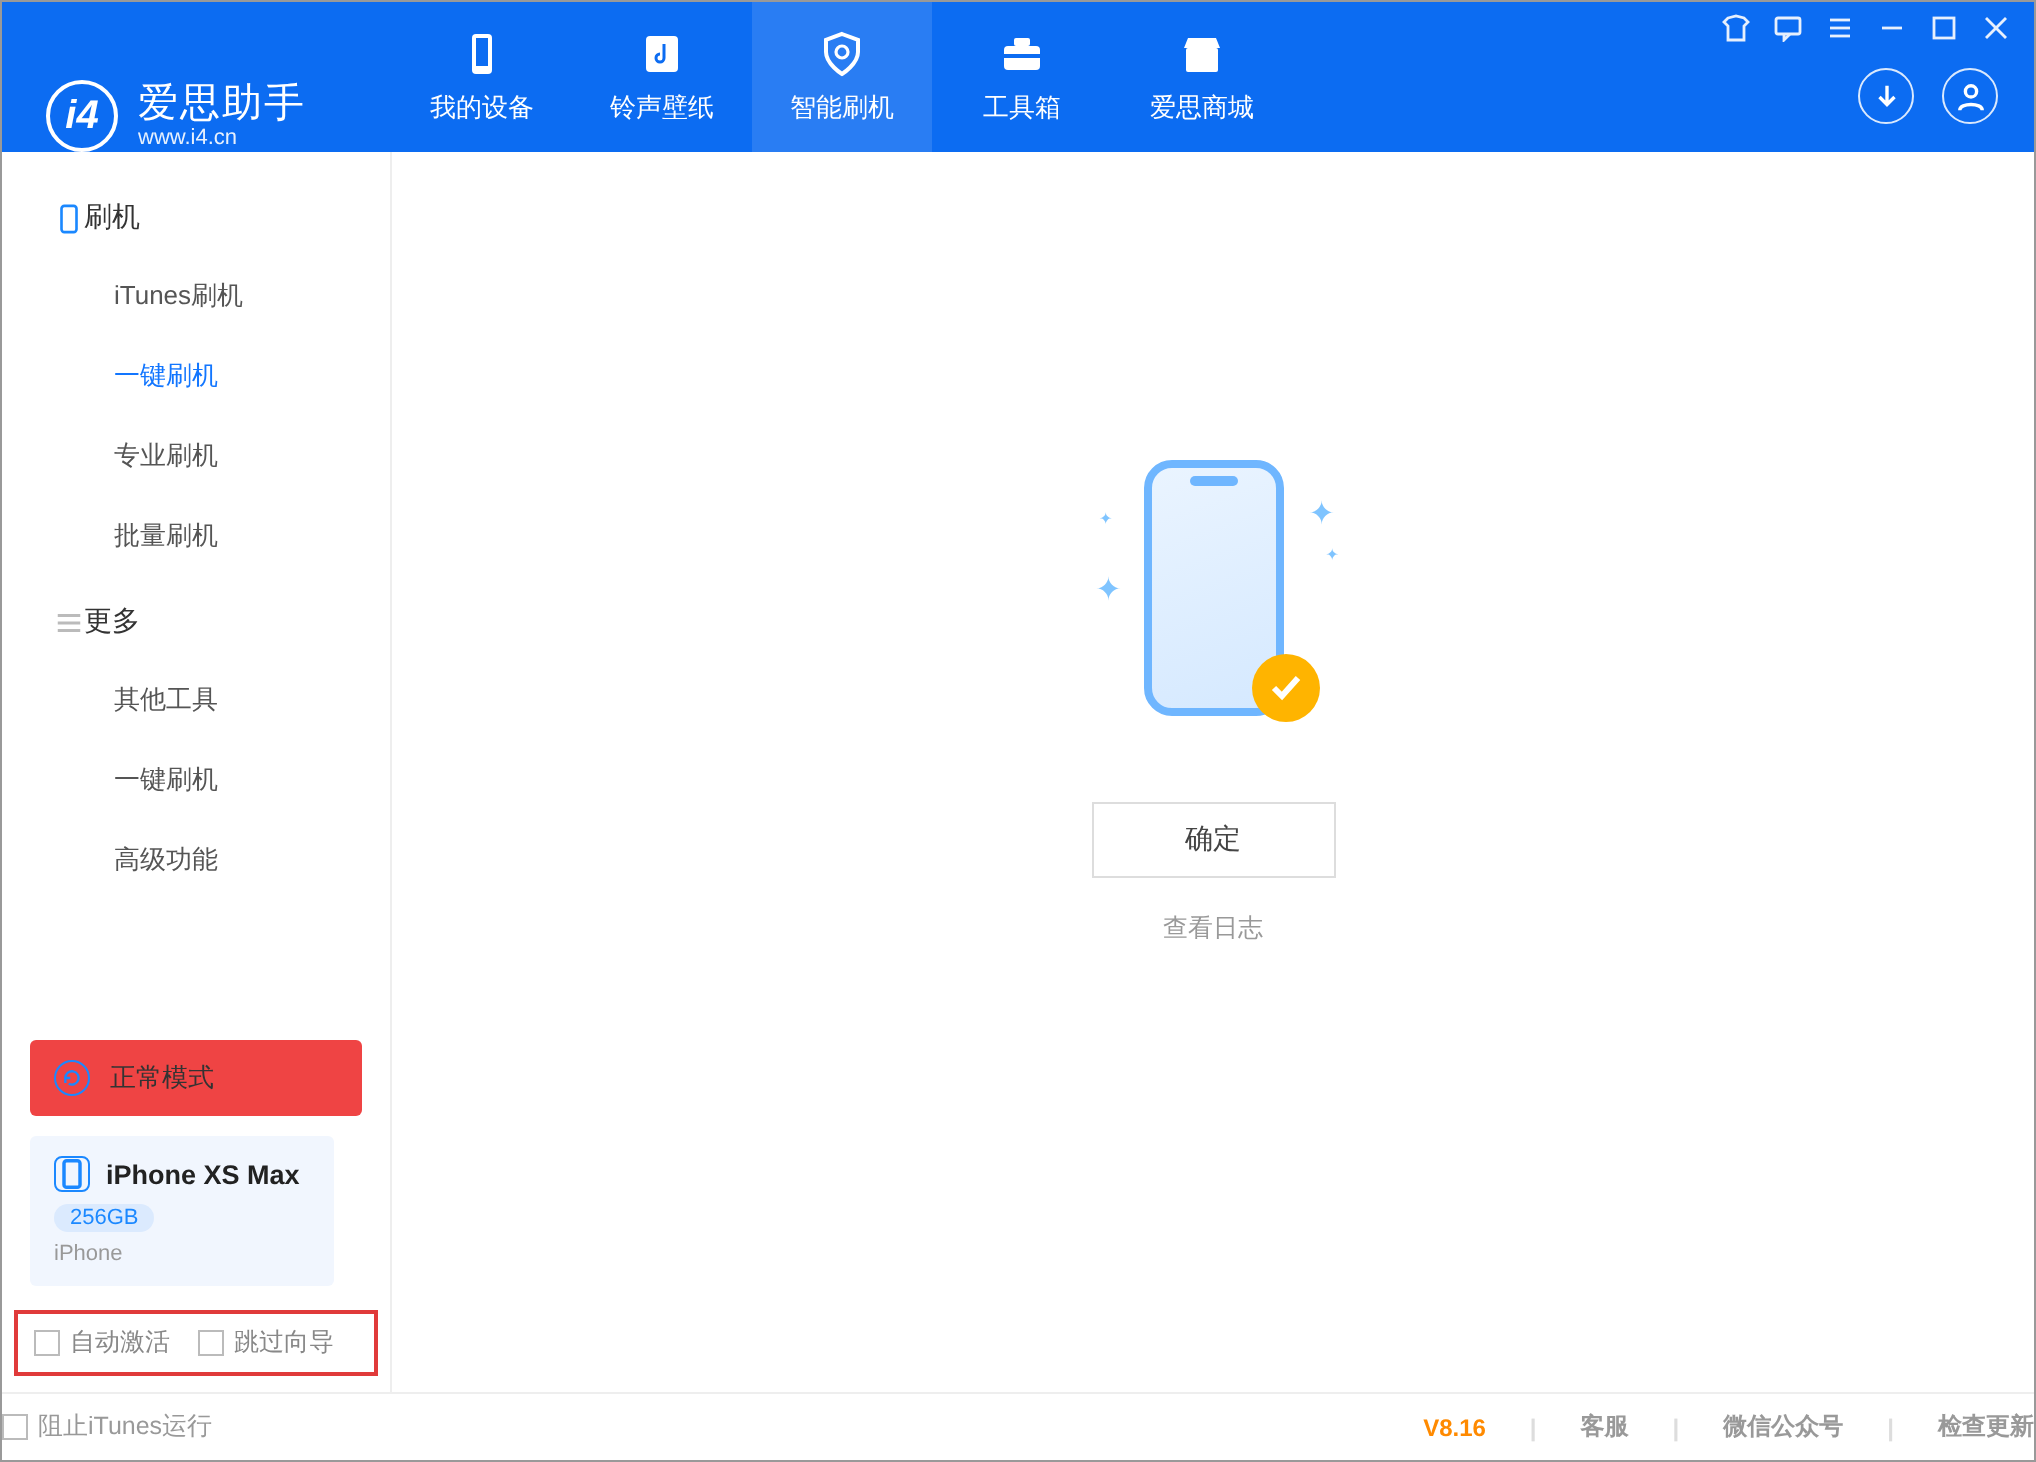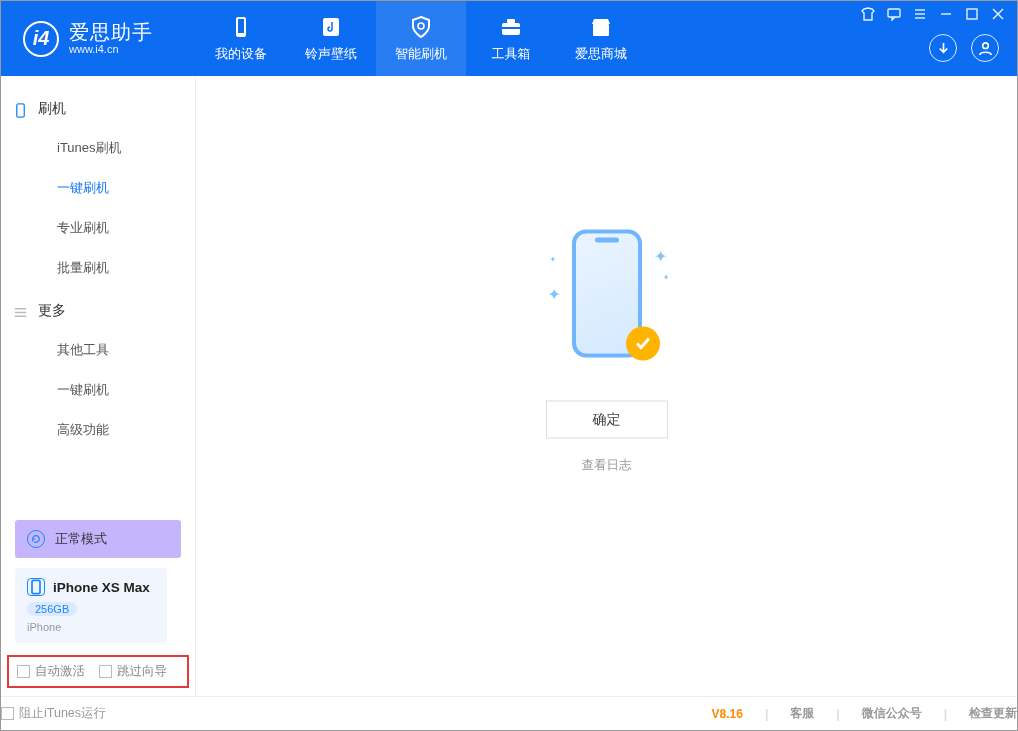--- a/index.html
+++ b/index.html
@@ -1,20 +1,20 @@
 <!DOCTYPE html>
 <html><head>
 <meta charset="utf-8">
 <style>
 * { margin: 0; padding: 0; box-sizing: border-box; font-family: "Microsoft YaHei", Arial, sans-serif; }
 body { background: #fff; }
 .app { width: 1018px; height: 731px; border: 1px solid #999; display: flex; flex-direction: column; position: relative; }
 
 
-.header { height: 75px; background: linear-gradient(to bottom, #0c6cf2, #0c6cf2); display: flex; align-items: center; color: #fff; position: relative; }
+.header { height: 75px; background: linear-gradient(to bottom, #0c6cf2, #0c6cf2); display: flex; align-items: flex-end; color: #fff; position: relative; }
 .logo-area { display: flex; align-items: center; padding-left: 22px; width: 195px; }
 .logo-circle { width: 36px; height: 36px; border: 2.5px solid #fff; border-radius: 50%; display: flex; align-items: center; justify-content: center; font-weight: bold; font-size: 20px; font-style: italic; margin-right: 10px; }
 .logo-text { display: flex; flex-direction: column; line-height: 1.1; }
 .logo-main { font-size: 20px; font-weight: 500; letter-spacing: 1px; }
 .logo-sub { font-size: 11px; opacity: 0.9; }
 
 .nav { display: flex; height: 100%; }
 .nav-item { width: 90px; display: flex; flex-direction: column; align-items: center; justify-content: center; cursor: pointer; font-size: 13px; gap: 6px; position: relative; }
 .nav-item.active { background: rgba(255,255,255,0.12); }
 .nav-icon { width: 24px; height: 24px; display: flex; align-items: center; justify-content: center; }
@@ -24,27 +24,27 @@
 .wc-icon { width: 14px; height: 14px; cursor: pointer; opacity: 0.9; display:flex;align-items:center;justify-content:center; }
 .wc-icon svg { width:14px; height:14px; stroke:#fff; fill:none; stroke-width:1.4; }
 
 .header-right-icons { position: absolute; right: 18px; bottom: 14px; display: flex; gap: 14px; }
 .hr-icon { width: 28px; height: 28px; border: 1.5px solid rgba(255,255,255,0.85); border-radius: 50%; display:flex; align-items:center; justify-content:center; cursor:pointer; }
 .hr-icon svg { width:15px; height:15px; stroke:#fff; fill:none; stroke-width:1.8; }
 
 
 .body { flex: 1; display: flex; min-height: 0; }
 .sidebar { width: 195px; border-right: 1px solid #eee; background:#fff; padding-top: 10px; display:flex; flex-direction:column; }
-.side-section-header { display:flex; align-items:flex-end; padding: 14px 20px 10px 12px; color:#333; font-size:14px; gap:10px; }
+.side-section-header { display:flex; align-items:center; padding: 14px 20px 10px 26px; color:#333; font-size:14px; }
 .side-section-header svg { width:15px; height:15px; }
 .side-item { padding: 11px 0 11px 56px; font-size: 13px; color:#555; cursor:pointer; }
 .side-item.active { color:#1276ff; }
 
 .side-bottom { margin-top:auto; }
-.mode-row { margin: 0 14px 10px 14px; background:#c4b5fd; border-radius:3px; padding:10px 12px; display:flex; align-items:center; gap:10px; color:#3a6; font-size:13px; }
+.mode-row { margin: 0 14px 10px 14px; background:#ef4444; border-radius:3px; padding:10px 12px; display:flex; align-items:center; gap:10px; color:#3a6; font-size:13px; }
 .mode-row .mode-text { color:#333; }
 .mode-icon { width:18px; height:18px; border:1.6px solid #1b88ff; border-radius:50%; display:flex; align-items:center; justify-content:center; }
 .mode-icon svg { width:10px;height:10px; }
 
 .device-card { margin: 0 28px 12px 14px; background:#f1f6fe; border-radius:3px; padding:10px 12px; }
 .device-row1 { display:flex; align-items:center; gap:8px; }
 .device-row1 .dev-icon { width:18px;height:18px; border:1.6px solid #1b88ff; border-radius:4px; display:flex;align-items:center;justify-content:center; }
 .device-name { font-weight:600; font-size:13.5px; color:#222; }
 .storage { display:inline-block; background:#dbeafe; color:#1b88ff; font-size:11px; padding:1px 8px; border-radius:10px; margin-top:6px; }
 .device-sub { font-size:11px; color:#999; margin-top:4px; }

